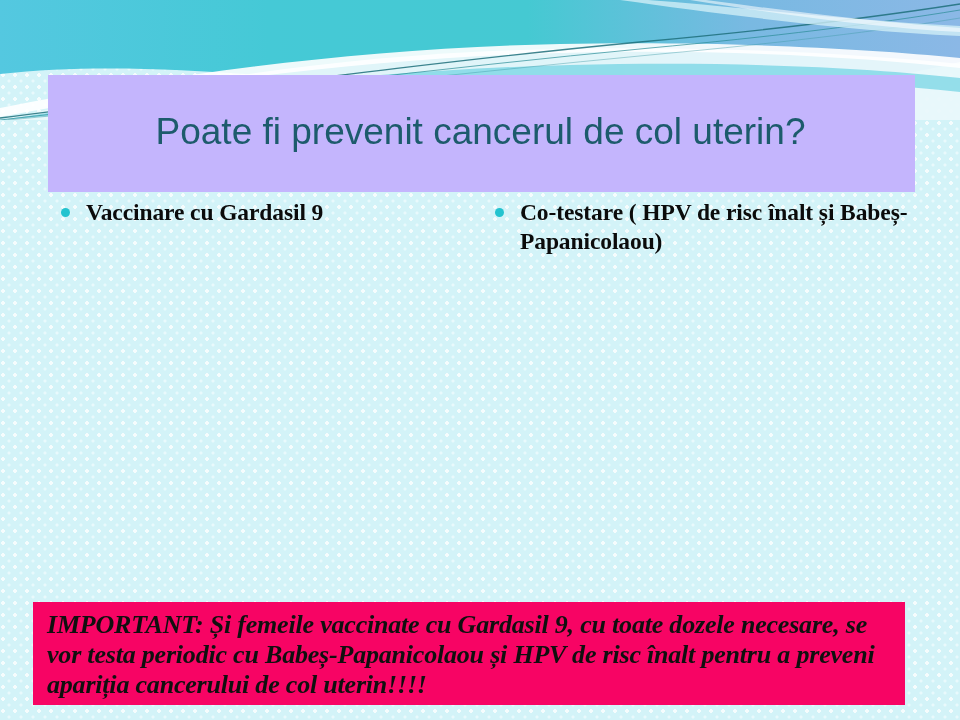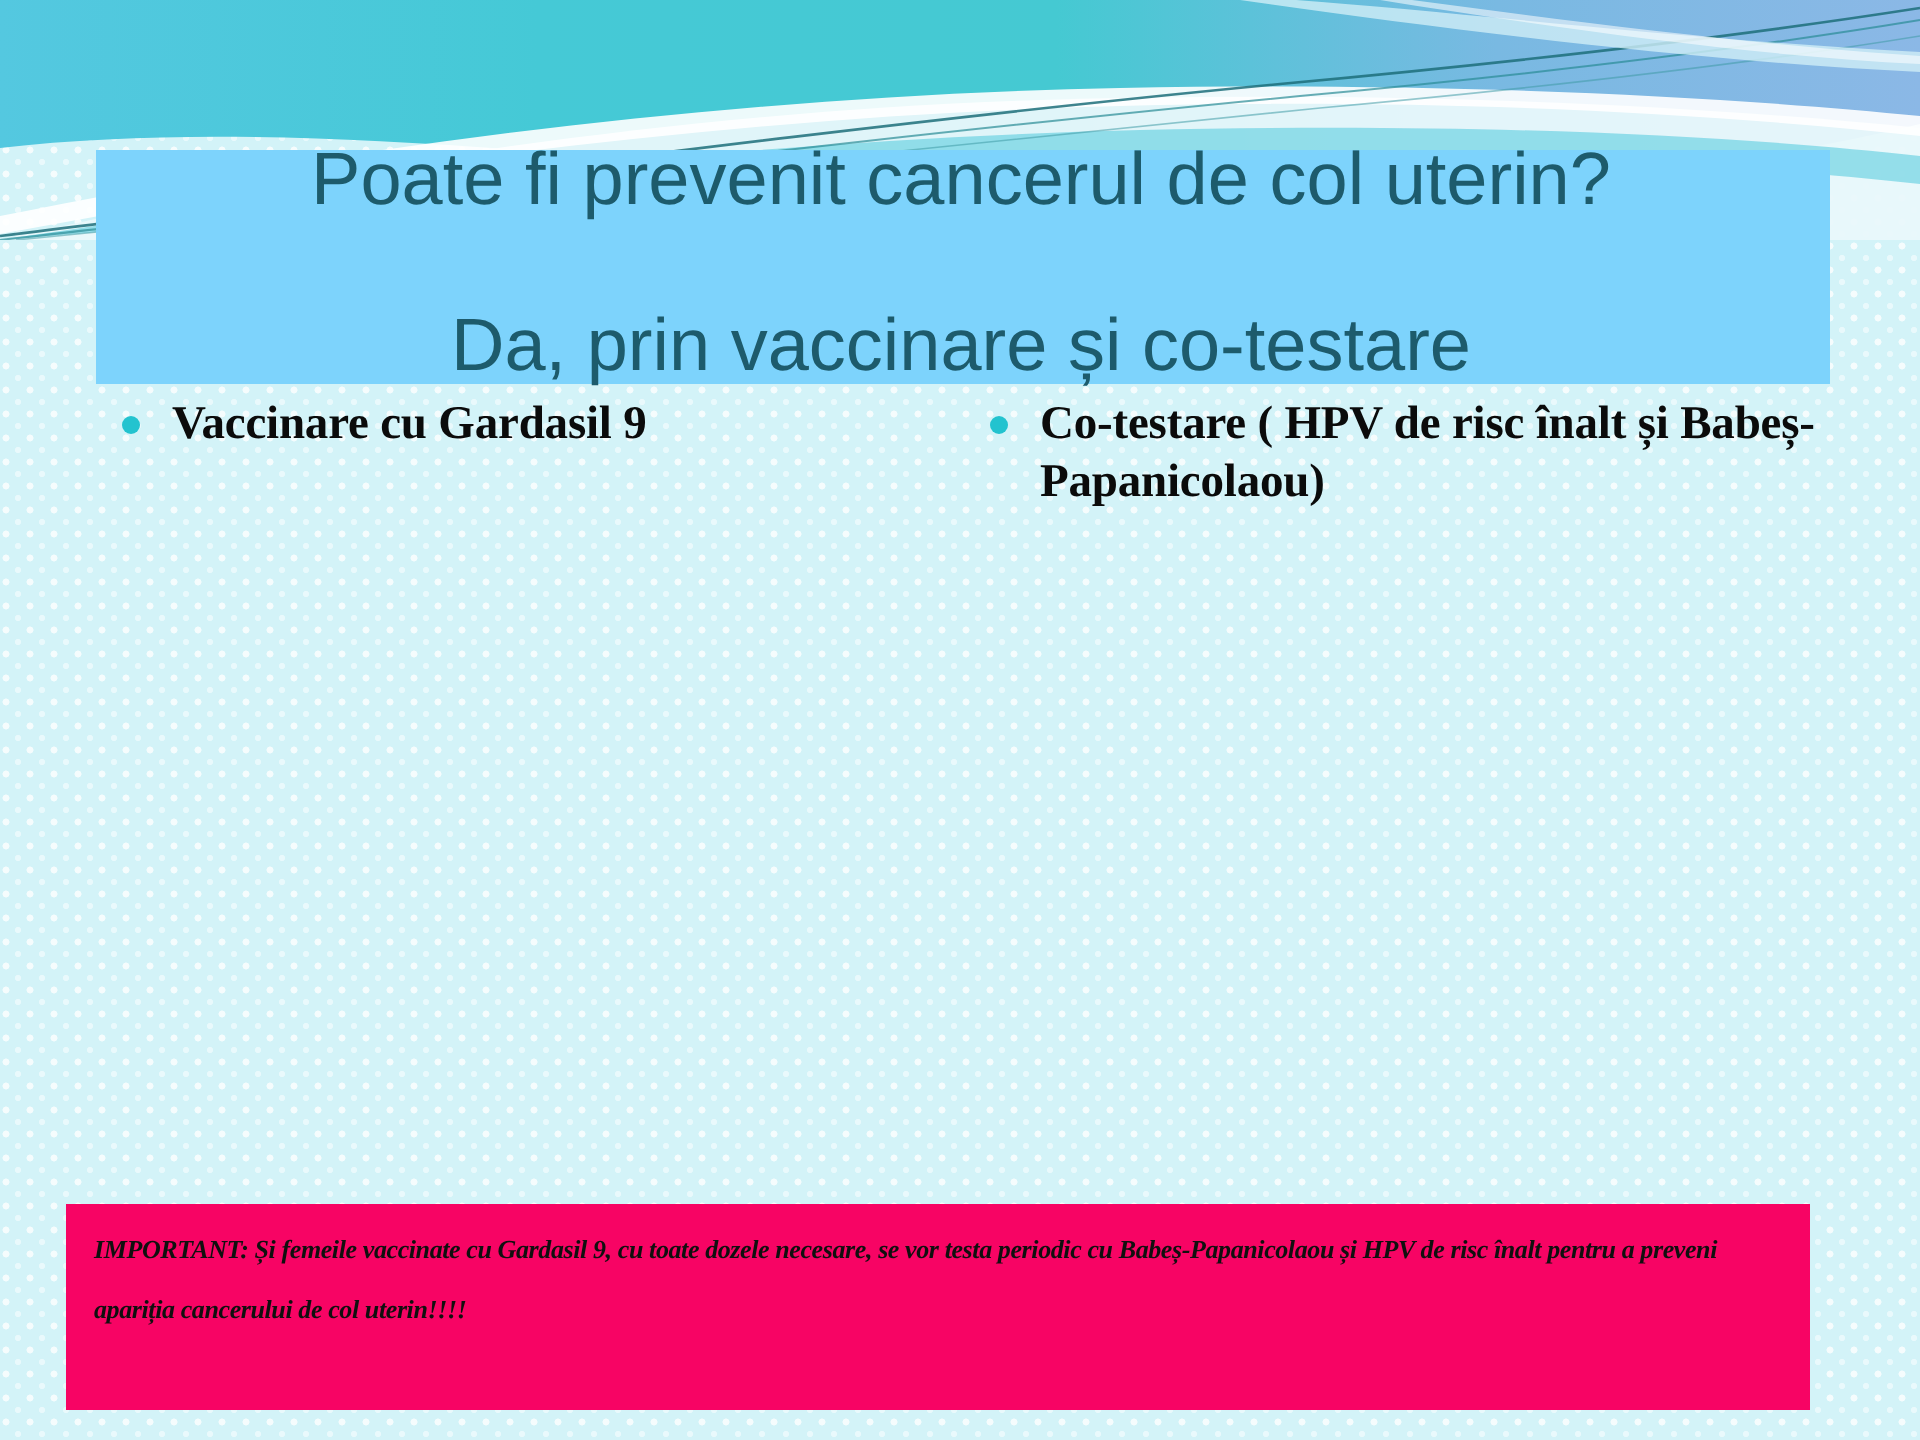--- a/index.html
+++ b/index.html
@@ -42,21 +42,21 @@
   }
   .wave-wrap svg { display: block; }
 
   
   #title-banner {
     position: absolute;
     left: 48px;
     top: 75px;
     width: 867px;
     height: 117px;
-    background: #7dd3fc;
+    background: #c4b5fd;
     display: flex;
     flex-direction: column;
     align-items: center;
     justify-content: center;
     box-sizing: border-box;
     padding: 2px 12px 6px 10px;
     gap: 33px;
   }
   .title-line {
     font-family: "Liberation Sans", "DejaVu Sans", sans-serif;
@@ -132,21 +132,21 @@
     width: 872px;
     height: 103px;
     background: #f70464;
     box-sizing: border-box;
     padding: 8px 14px 4px 14px;
   }
   #important-text {
     font-family: "Liberation Serif", "DejaVu Serif", serif;
     font-weight: bold;
     font-style: italic;
-    font-size: 13px;
+    font-size: 26px;
     line-height: 30px;
     color: #10100f;
     margin: 0;
     letter-spacing: -0.2px;
   }
 </style>
 </head>
 <body>
 
 <div id="slide">
@@ -183,21 +183,20 @@
       <path d="M0,120 C215,96 440,68 650,48 C770,37 875,24 960,10" fill="none" stroke="#2a8b96" stroke-width="1" opacity="0.7"></path>
       <path d="M8,120 C225,100 450,74 660,54 C780,43 880,31 960,18" fill="none" stroke="#3f9aa6" stroke-width="0.8" opacity="0.55"></path>
 
       <path d="M620,0 C720,14 840,30 960,36 L960,26 C845,20 730,6 648,0 Z" fill="#cfeef6" opacity="0.8"></path>
       <path d="M690,0 C790,16 880,28 960,32 L960,28 C885,23 795,12 706,0 Z" fill="#ffffff" opacity="0.55"></path>
     </svg>
   </div>
 
   <div id="title-banner">
     <div class="title-line">Poate fi prevenit cancerul de col uterin?</div>
-    <div class="title-line">Da, prin vaccinare și co-testare</div>
   </div>
 
   <div id="body-columns">
 
     <div class="column" id="column-left">
       <div class="lvl1">
         <span class="bullet"></span>
         <span>Vaccinare cu Gardasil 9</span>
       </div>
       <div class="lvl2-group">

